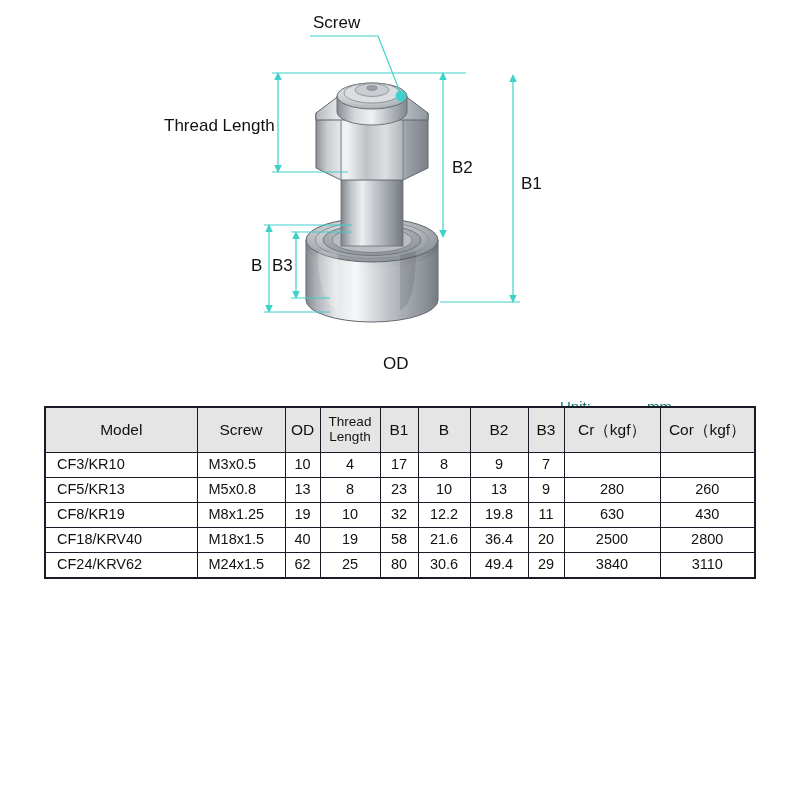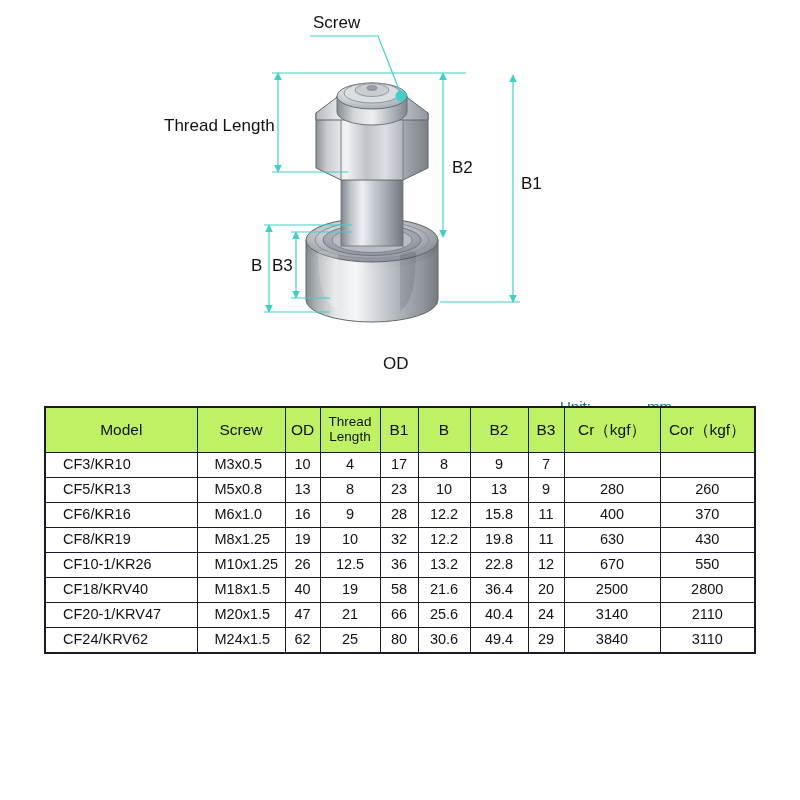--- a/index.html
+++ b/index.html
@@ -92,34 +92,34 @@
     color: #111111;
     padding: 0 3px;
     height: 24px;
     line-height: 1.05;
     text-align: center;
     vertical-align: middle;
     overflow: hidden;
     white-space: nowrap;
   }
   table.spec thead th {
-    background: #bef264;
+    background: #e5e5e5;
     font-weight: normal;
     height: 44px;
     font-size: 15.5px;
   }
   table.spec thead th.two-line {
     font-size: 13.5px;
     white-space: normal;
     line-height: 1.08;
   }
   table.spec td.c-model,
   table.spec td.c-screw {
     text-align: left;
-    padding-left: 17px;
+    padding-left: 11px;
   }
   col.w-model  { width: 152px; }
   col.w-screw  { width: 88px; }
   col.w-od     { width: 35px; }
   col.w-tl     { width: 60px; }
   col.w-b1     { width: 38px; }
   col.w-b      { width: 52px; }
   col.w-b2     { width: 58px; }
   col.w-b3     { width: 36px; }
   col.w-cr     { width: 96px; }
@@ -338,80 +338,44 @@
           <td>13</td>
           <td>8</td>
           <td>23</td>
           <td>10</td>
           <td>13</td>
           <td>9</td>
           <td>280</td>
           <td>260</td>
         </tr>
         <tr>
-          <td class="c-model">CF6/KR16</td>
-          <td class="c-screw">M6x1.0</td>
-          <td>16</td>
-          <td>9</td>
-          <td>28</td>
-          <td>12.2</td>
-          <td>15.8</td>
-          <td>11</td>
-          <td>400</td>
-          <td>370</td>
-        </tr>
-        <tr>
           <td class="c-model">CF8/KR19</td>
           <td class="c-screw">M8x1.25</td>
           <td>19</td>
           <td>10</td>
           <td>32</td>
           <td>12.2</td>
           <td>19.8</td>
           <td>11</td>
           <td>630</td>
           <td>430</td>
         </tr>
         <tr>
-          <td class="c-model">CF10-1/KR26</td>
-          <td class="c-screw">M10x1.25</td>
-          <td>26</td>
-          <td>12.5</td>
-          <td>36</td>
-          <td>13.2</td>
-          <td>22.8</td>
-          <td>12</td>
-          <td>670</td>
-          <td>550</td>
-        </tr>
-        <tr>
           <td class="c-model">CF18/KRV40</td>
           <td class="c-screw">M18x1.5</td>
           <td>40</td>
           <td>19</td>
           <td>58</td>
           <td>21.6</td>
           <td>36.4</td>
           <td>20</td>
           <td>2500</td>
           <td>2800</td>
         </tr>
         <tr>
-          <td class="c-model">CF20-1/KRV47</td>
-          <td class="c-screw">M20x1.5</td>
-          <td>47</td>
-          <td>21</td>
-          <td>66</td>
-          <td>25.6</td>
-          <td>40.4</td>
-          <td>24</td>
-          <td>3140</td>
-          <td>2110</td>
-        </tr>
-        <tr>
           <td class="c-model">CF24/KRV62</td>
           <td class="c-screw">M24x1.5</td>
           <td>62</td>
           <td>25</td>
           <td>80</td>
           <td>30.6</td>
           <td>49.4</td>
           <td>29</td>
           <td>3840</td>
           <td>3110</td>

